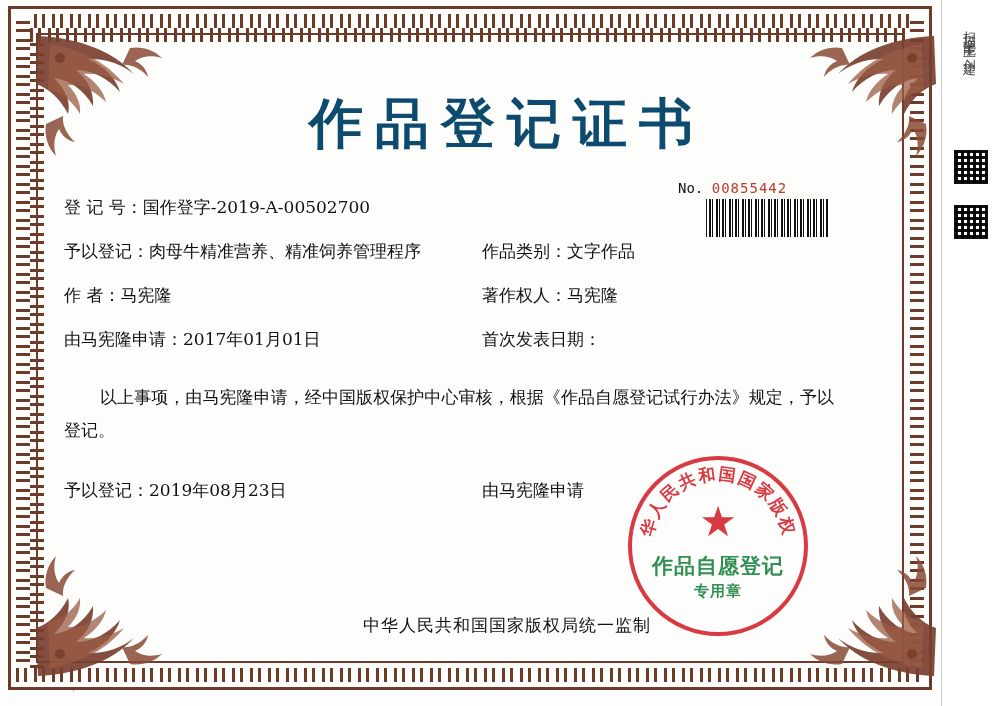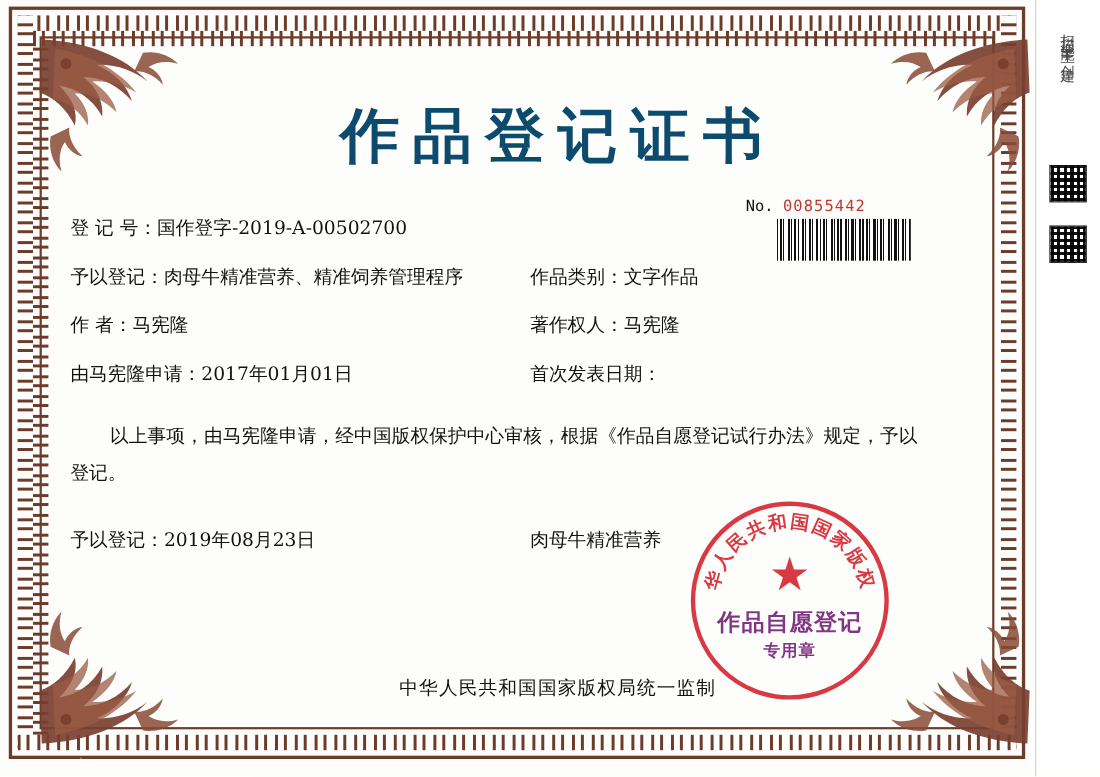--- a/index.html
+++ b/index.html
@@ -293,21 +293,21 @@
     left: 0; top: 0;
     width: 180px;
     height: 180px;
   }
   .seal .line1, .seal .line2 {
     position: absolute;
     left: 0; right: 0;
     text-align: center;
     font-family: "DejaVu Serif", "Liberation Serif", serif;
     font-weight: bold;
-    color: #701a75;
+    color: #15803d;
   }
   .seal .line1 { top: 96px;  font-size: 21px; letter-spacing: 1px; }
   .seal .line2 { top: 126px; font-size: 15px; letter-spacing: 1px; }
 
   
   .speck {
     position: absolute;
     left: 72px;
     bottom: 10px;
     font-size: 10px;
@@ -415,21 +415,21 @@
     </div>
   </div>
 
   <div class="paragraph">以上事项，由马宪隆申请，经中国版权保护中心审核，根据《作品自愿登记试行办法》规定，予以登记。</div>
 
   <div class="footer-row">
     <div class="cell left">
       <span class="lbl">予以登记：</span>
       <span class="val">2019年08月23日</span>
     </div>
-    <div class="cell right">肉母牛精准营养</div>
+    <div class="cell right">由马宪隆申请</div>
   </div>
 
   <div class="seal">
     <div class="ring"></div>
     <svg class="arc-text" viewBox="0 0 180 180">
       <defs>
         <path id="sealArc" d="M 24,90 A 66,66 0 0 1 156,90" fill="none"></path>
       </defs>
       <text fill="#d4202a" font-size="17" font-weight="bold" font-family="DejaVu Serif, Liberation Serif, serif" letter-spacing="2">
         <textPath href="#sealArc" startOffset="50%" text-anchor="middle" id="sealArcText">中华人民共和国国家版权局</textPath>

